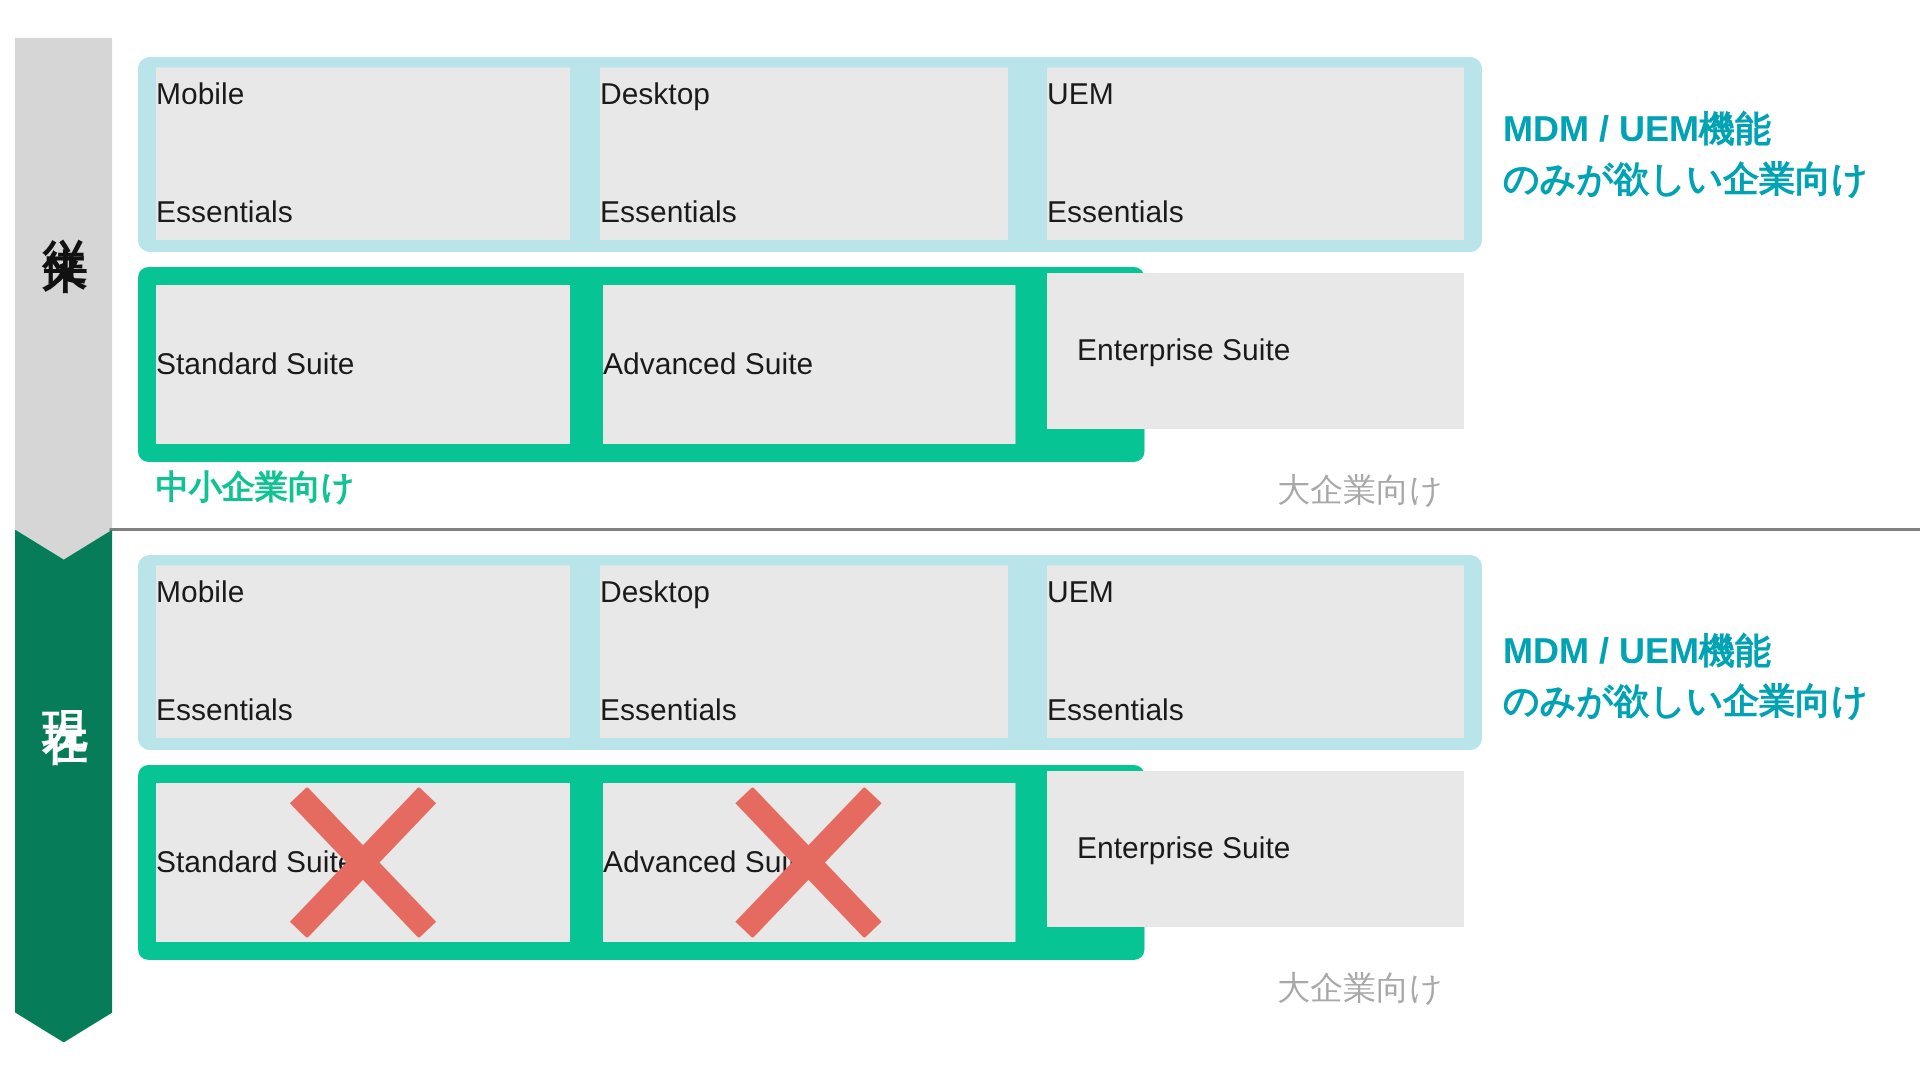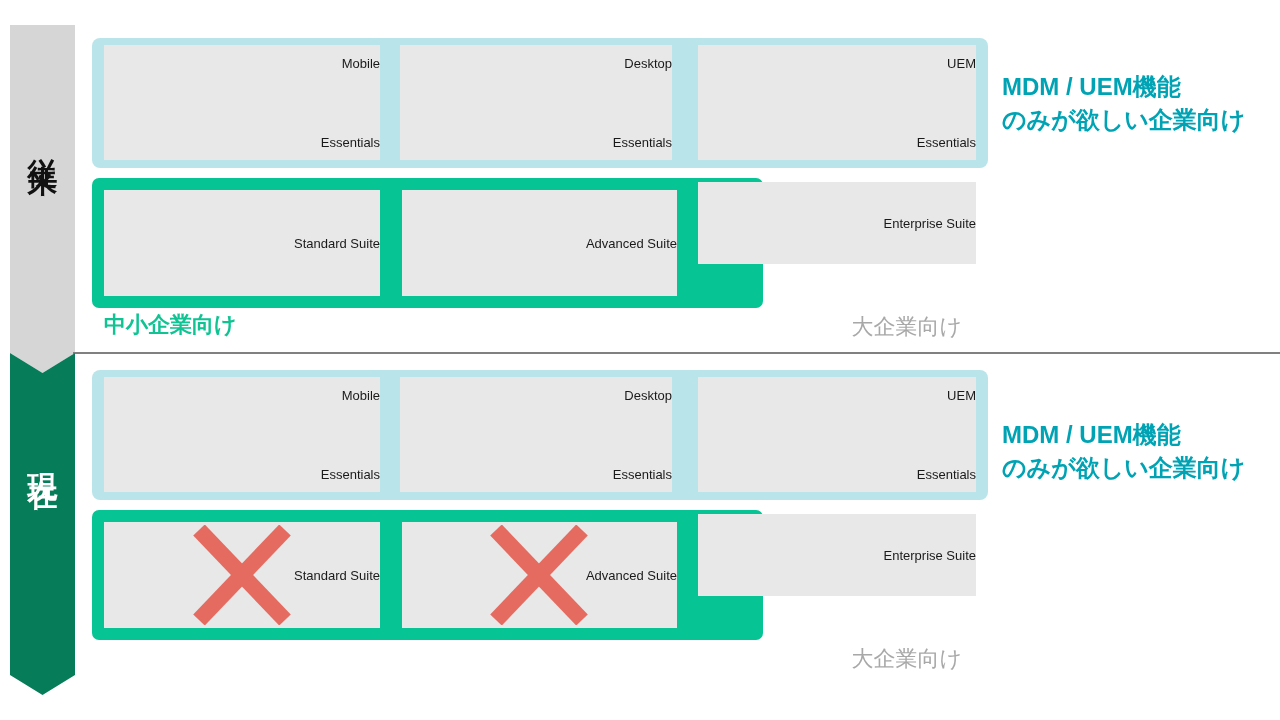--- a/index.html
+++ b/index.html
@@ -24,25 +24,25 @@
   .ribbon-text.before{top:134px;color:#111111;}
   .ribbon-text.now{top:450px;color:#ffffff;}
 
   
   .teal-container{position:absolute;left:92px;width:896px;height:130px;
     background:var(--light-teal);border-radius:8px;}
   .green-container{position:absolute;left:92px;width:671px;height:130px;
     background:var(--green);border-radius:7px;}
 
   .box{position:absolute;background:var(--box-gray);display:flex;flex-direction:column;
-    align-items:flex-end;justify-content:center;text-align:center;color:var(--box-text);
-    font-size:13px;line-height:31px;gap:48px;}
+    align-items:flex-start;justify-content:center;text-align:center;color:var(--box-text);
+    font-size:20px;line-height:31px;gap:48px;}
   .box span{display:block;}
 
-  .enterprise{width:278px;height:82px;}
+  .enterprise{width:278px;height:104px;padding-left:20px;}
 
   
   .smb-label{position:absolute;left:104px;font-size:22px;font-weight:bold;white-space:nowrap;}
   .smb-label.green{color:var(--green-text);}
   .smb-label.red{color:var(--red-text);}
   .ent-label{position:absolute;left:684px;width:278px;text-align:right;
     font-size:22px;color:var(--gray-text);white-space:nowrap;}
   .annotation{position:absolute;left:1002px;color:var(--teal-text);
     font-size:24px;font-weight:bold;line-height:33px;white-space:nowrap;}
 

